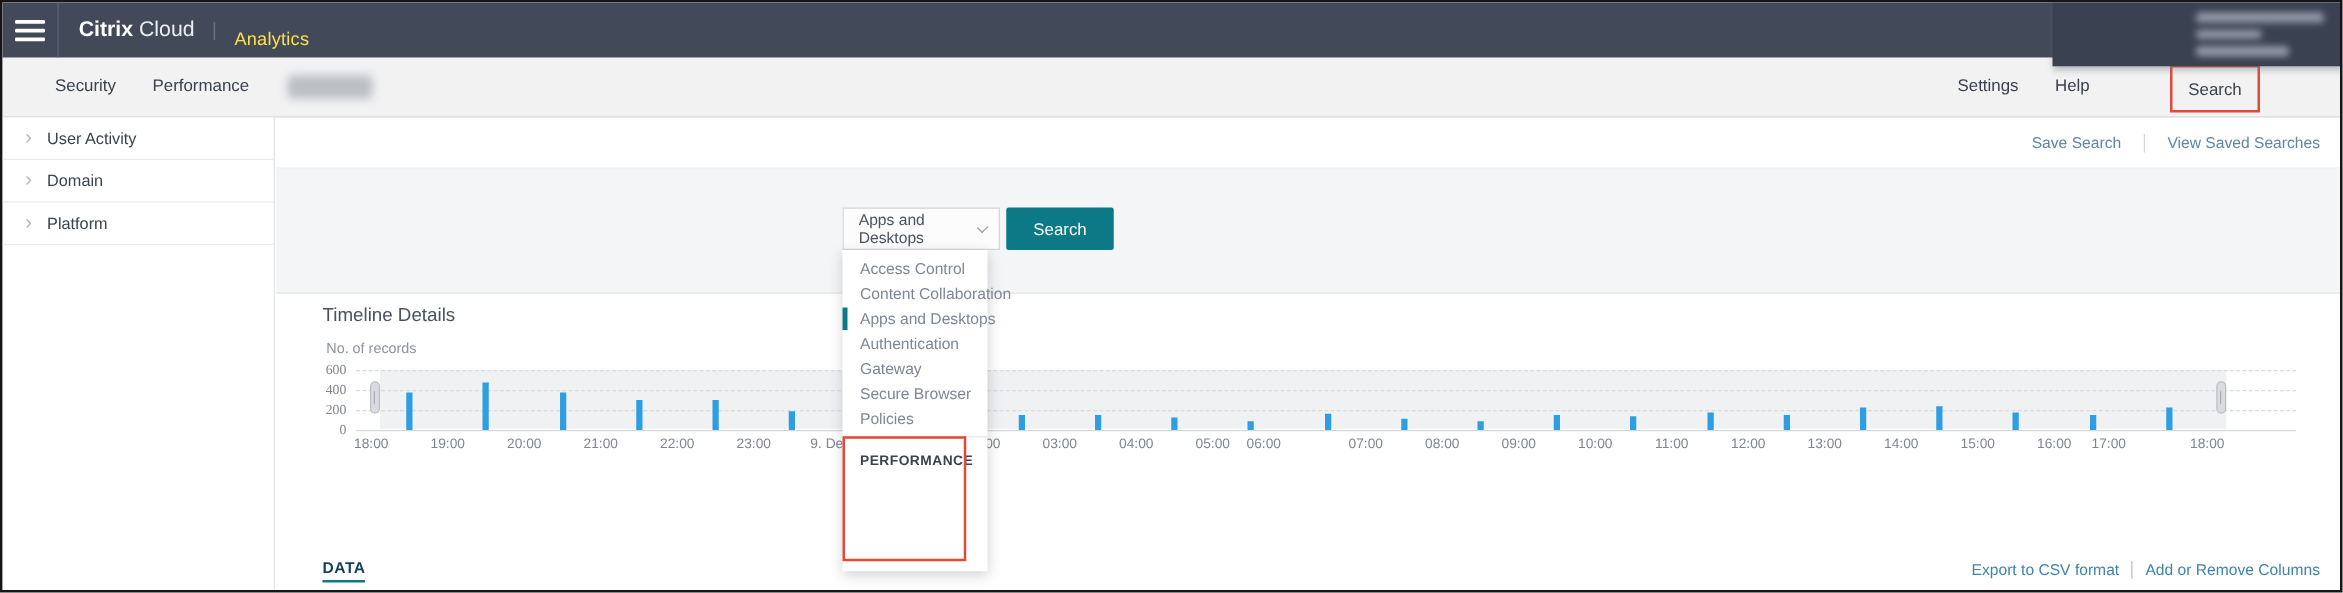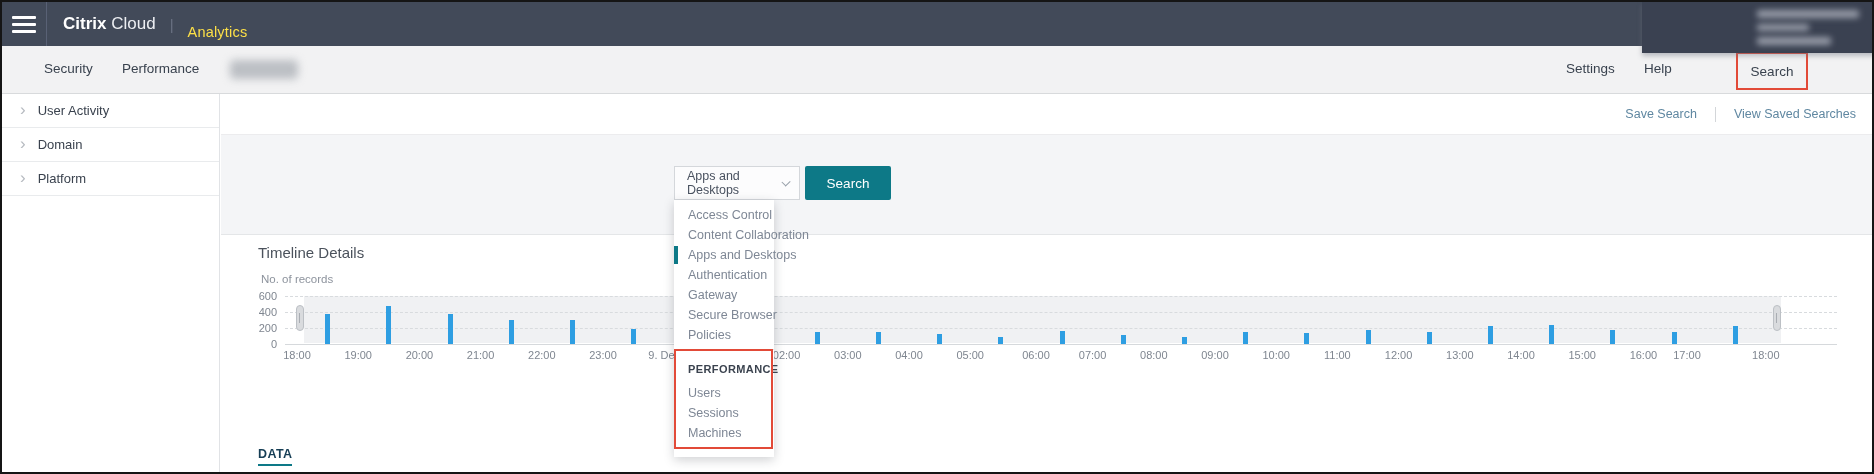--- a/index.html
+++ b/index.html
@@ -51,30 +51,30 @@
   .query-input::placeholder { color:#767e8a; }
   .time-select { width:126px; margin-left:6px; background:#fbfbfc; border:1px solid #d4d7db; display:flex; align-items:center; padding:0 10px 0 12px; font-size:12.5px; color:#3f4854; cursor:pointer; }
   .search-btn { width:86px; margin-left:5px; background:#0d7987; color:#ffffff; font-size:13.5px; display:flex; align-items:center; justify-content:center; border-radius:2px; cursor:pointer; }
   
   .chart-panel { position:absolute; left:219px; top:234px; right:0; bottom:0; background:#ffffff; }
   .chart-title { position:absolute; left:37px; top:8px; font-size:15px; color:#4b525c; }
   .chart-ylabel { position:absolute; left:40px; top:37px; font-size:11.5px; color:#8d939d; }
   .band { position:absolute; left:83px; top:60px; width:1477px; height:47px; background:#f0f1f3; }
   .grid { position:absolute; left:64px; width:1552px; height:0; border-top:1px dashed #d8dbde; }
   .grid.base { border-top:1px solid #d6d9dc; }
-  .ytick { position:absolute; left:16px; width:40px; text-align:right; font-size:11px; color:#7f8690; }
+  .ytick { position:absolute; left:16px; width:40px; text-align:right; font-size:11px; color:#7f8690;font-family:Liberation Serif, serif; }
   .xtick { position:absolute; top:113px; transform:translateX(-50%); font-size:11px; color:#7f8690; white-space:nowrap; }
   .bar { position:absolute; width:5px; background:#2e9ee2; }
   .handle { position:absolute; top:69px; width:8px; height:26px; background:#d9dbde; border:1px solid #bcc0c5; border-radius:4px; cursor:ew-resize; }
   .handle::after { content:''; position:absolute; left:2px; top:7px; width:1px; height:10px; background:#a9adb3; }
   .data-tab { position:absolute; left:37px; top:211px; font-size:12.5px; font-weight:700; color:#163e55; letter-spacing:.4px; border-bottom:2px solid #0d7987; padding-bottom:3px; cursor:pointer; }
   .footer-links { position:absolute; right:16px; top:213px; display:flex; align-items:center; gap:10px; font-size:12.5px; color:#3f83ac; }
   .footer-links .vdiv { width:1px; height:14px; background:#b9bdc2; }
   
-  .dropdown-panel { position:absolute; left:672px; top:198px; width:100px; height:257px; background:#ffffff; box-shadow:0 3px 10px rgba(40,45,55,.22); z-index:5; }
+  .dropdown-panel { position:absolute; left:672px; top:198px; width:116px; height:257px; background:#ffffff; box-shadow:0 3px 10px rgba(40,45,55,.22); z-index:5; }
   .dd-list { list-style:none; padding-top:5px; }
   .dd-list li { position:relative; height:20px; line-height:20px; padding-left:14px; font-size:12.5px; color:#7e8795; cursor:pointer; white-space:nowrap; }
   .dd-list li.dd-selected::before { content:''; position:absolute; left:0; top:1px; width:4px; height:18px; background:#0d7987; }
   .dd-divider { margin-top:4px; border-top:1px solid #e4e6e9; }
   .dd-section-title { padding:13px 0 0 14px; font-size:11px; font-weight:700; color:#3b434f; letter-spacing:.4px; }
   .dd-section { list-style:none; margin-top:8px; }
   .dd-section li { position:relative; height:20px; line-height:20px; padding-left:14px; font-size:12.5px; color:#7e8795; cursor:pointer; }
   .perf-redbox { position:absolute; left:0; top:149px; width:99px; height:100px; border:2px solid #e24a38; pointer-events:none; z-index:6; }
 </style>
 </head>
@@ -160,21 +160,21 @@
       <div class="xtick" style="left: 198.4px;">20:00</div>
       <div class="xtick" style="left: 259.6px;">21:00</div>
       <div class="xtick" style="left: 320.8px;">22:00</div>
       <div class="xtick" style="left: 382px;">23:00</div>
       <div class="xtick" style="left: 443.2px;">9. Dec</div>
       <div class="xtick" style="left: 504.4px;">01:00</div>
       <div class="xtick" style="left: 565.6px;">02:00</div>
       <div class="xtick" style="left: 626.8px;">03:00</div>
       <div class="xtick" style="left: 688px;">04:00</div>
       <div class="xtick" style="left: 749.2px;">05:00</div>
-      <div class="xtick" style="left: 815px;">06:00</div>
+      <div class="xtick" style="left: 790px;">06:00</div>
       <div class="xtick" style="left: 871.6px;">07:00</div>
       <div class="xtick" style="left: 932.8px;">08:00</div>
       <div class="xtick" style="left: 994px;">09:00</div>
       <div class="xtick" style="left: 1055.2px;">10:00</div>
       <div class="xtick" style="left: 1116.4px;">11:00</div>
       <div class="xtick" style="left: 1177.6px;">12:00</div>
       <div class="xtick" style="left: 1238.8px;">13:00</div>
       <div class="xtick" style="left: 1300px;">14:00</div>
       <div class="xtick" style="left: 1361.2px;">15:00</div>
       <div class="xtick" style="left: 1422.4px;">16:00</div>
@@ -201,33 +201,33 @@
       <div class="bar" style="left: 1205.7px; top: 95.6px; height: 12.4px; background: rgb(46, 158, 226);"></div>
       <div class="bar" style="left: 1266.9px; top: 90px; height: 18px; background: rgb(46, 158, 226);"></div>
       <div class="bar" style="left: 1328.1px; top: 89.2px; height: 18.8px; background: rgb(46, 158, 226);"></div>
       <div class="bar" style="left: 1389.3px; top: 94.4px; height: 13.6px; background: rgb(46, 158, 226);"></div>
       <div class="bar" style="left: 1450.5px; top: 95.6px; height: 12.4px; background: rgb(46, 158, 226);"></div>
       <div class="bar" style="left: 1511.7px; top: 90px; height: 18px; background: rgb(46, 158, 226);"></div>
     </div>
   <div class="handle" style="left:75px"></div>
   <div class="handle" style="left:1552px"></div>
   <div class="data-tab">DATA</div>
+  <div class="footer-links">
+    <span class="link">Export to CSV format</span>
+    <span class="vdiv"></span>
+    <span class="link">Add or Remove Columns</span>
+  </div>
 </div>
 
 <div class="dropdown-panel">
   <ul class="dd-list">
     <li>Access Control</li>
       <li>Content Collaboration</li>
       <li class="dd-selected">Apps and Desktops</li>
       <li>Authentication</li>
       <li>Gateway</li>
       <li>Secure Browser</li>
       <li>Policies</li>
   </ul>
   <div class="dd-divider"></div>
   <div class="dd-section-title">PERFORMANCE</div>
-  <ul class="dd-section">
-    <li>Users</li>
-      <li>Sessions</li>
-      <li>Machines</li>
-  </ul>
   <div class="perf-redbox"></div>
 </div>
 
 </body></html>

